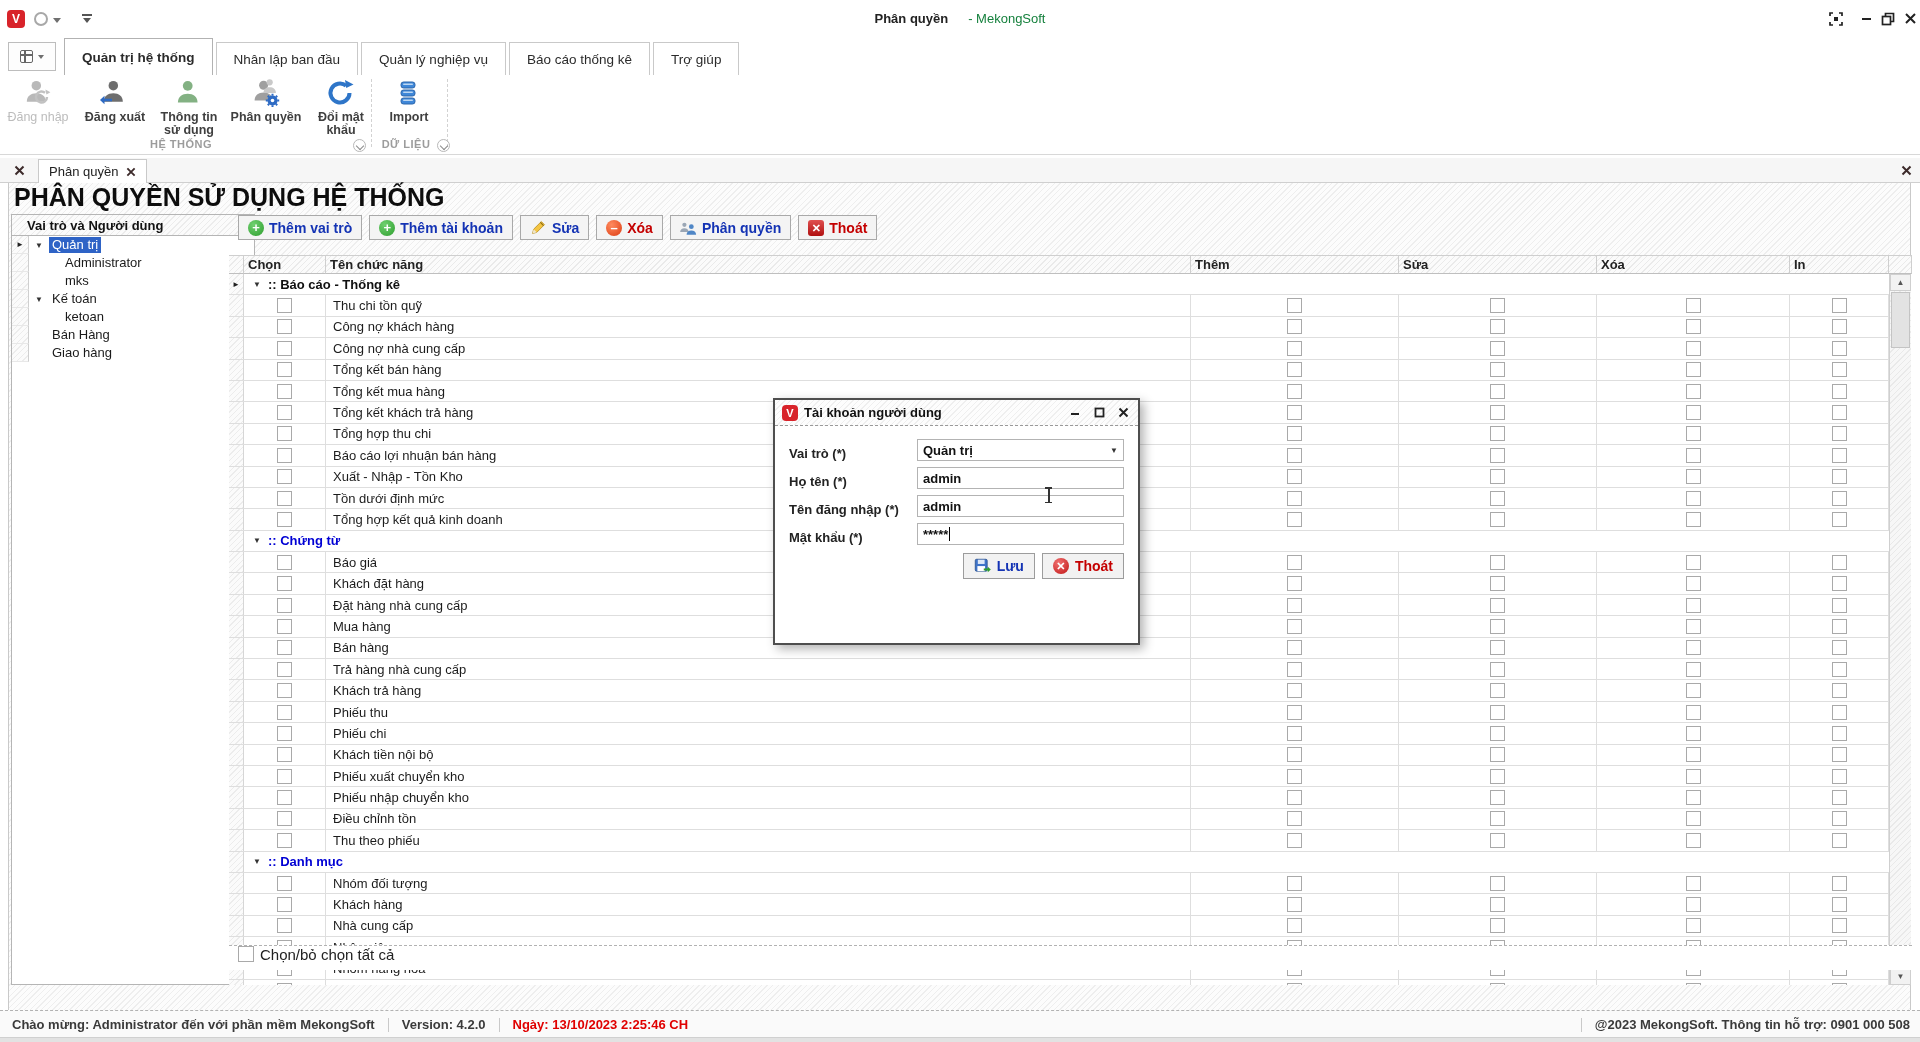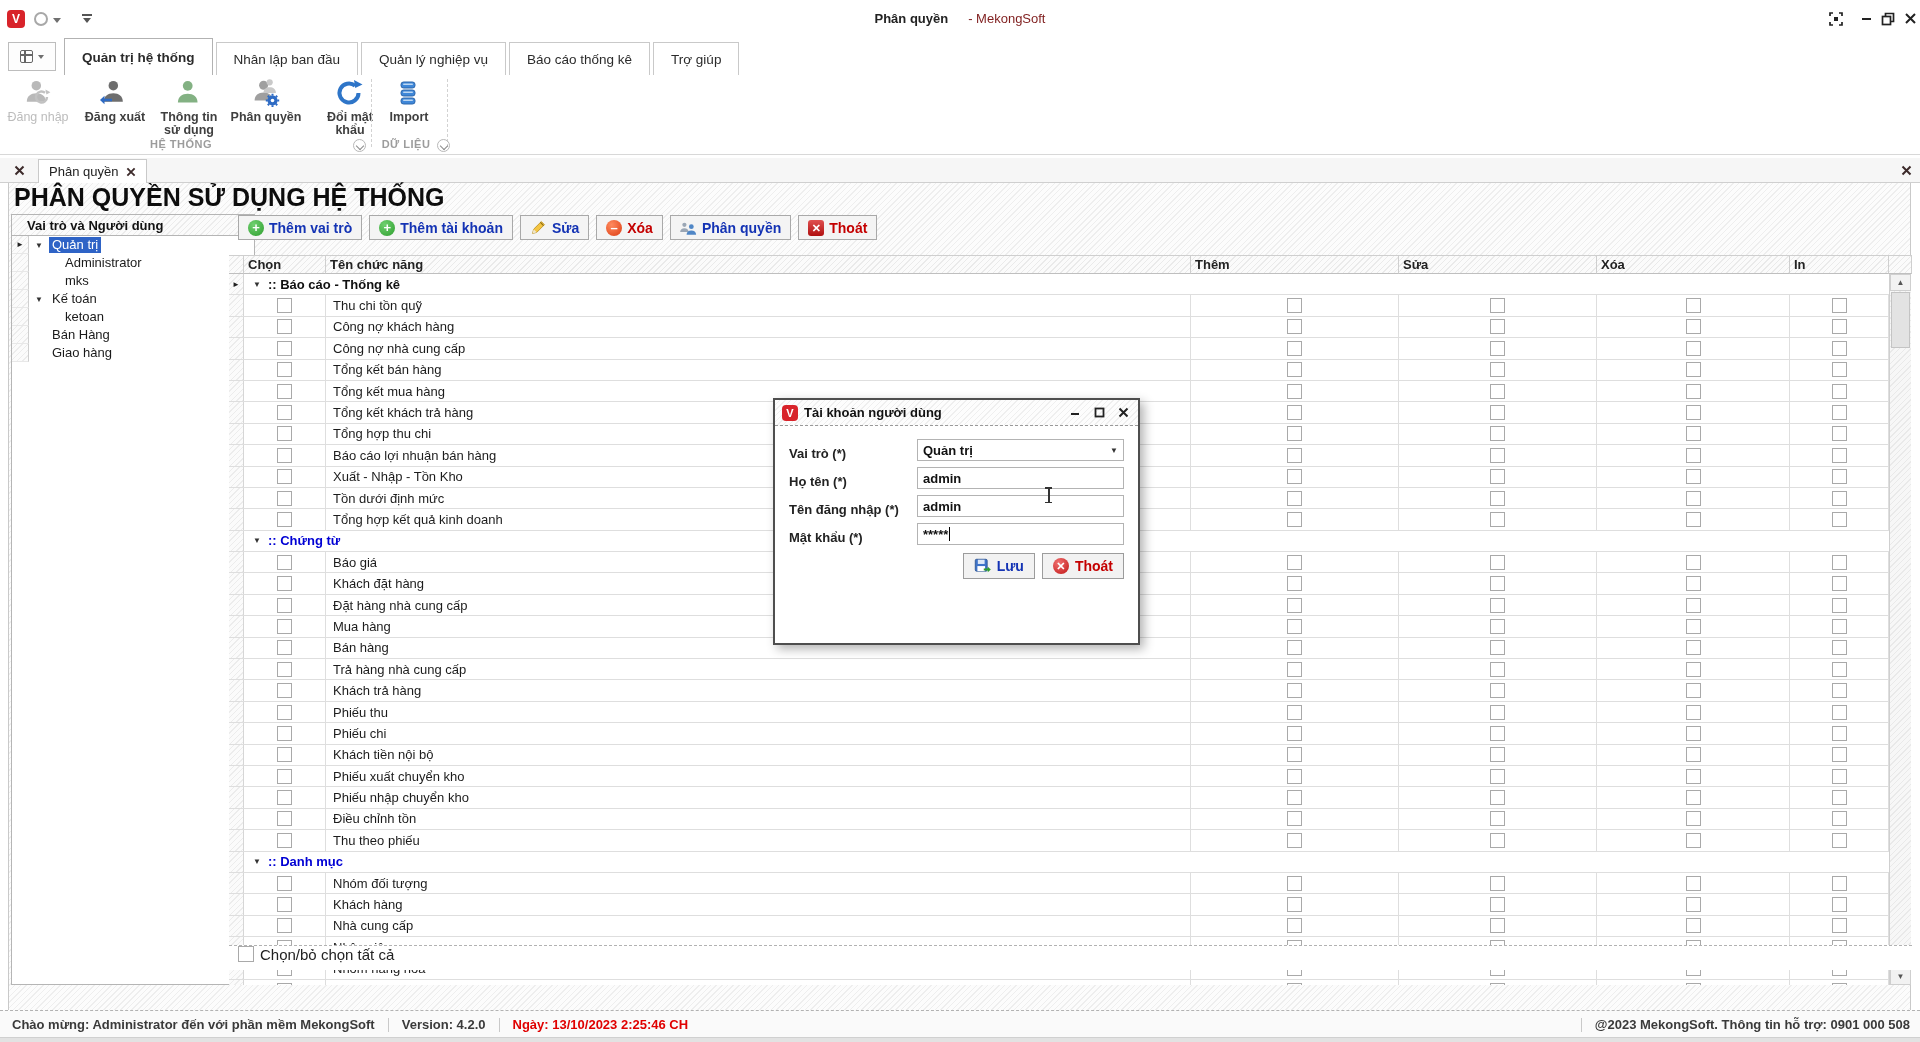--- a/index.html
+++ b/index.html
@@ -12,21 +12,21 @@
              border-radius:4px; color:#fff; font-weight:bold; font-size:12px; text-align:center; line-height:18px; }
   .qabtn { position:absolute; left:34px; top:12px; width:14px; height:14px; border:2px solid #a8a8a8; border-radius:50%; }
   .qacaret { position:absolute; left:53px; top:18px; width:0; height:0; border-left:4px solid transparent;
              border-right:4px solid transparent; border-top:5px solid #6f6f6f; }
   .pinbtn { position:absolute; left:82px; top:14px; width:10px; }
   .pinbtn .bar { height:2px; background:#555; margin-bottom:2px; }
   .pinbtn .tri { width:0; height:0; margin:0 auto; border-left:4px solid transparent; border-right:4px solid transparent; border-top:5px solid #555; }
   .wtitle { position:absolute; left:0; top:0; width:1920px; height:37px; display:flex; align-items:center;
             justify-content:center; font-size:13px; }
   .wtitle .t1 { font-weight:bold; color:#222; }
-  .wtitle .t2 { color:#7f1d1d; margin-left:20px; }
+  .wtitle .t2 { color:#15803d; margin-left:20px; }
   .wctrl { position:absolute; top:11px; width:16px; height:15px; display:flex; align-items:center; justify-content:center; }
 
   
   .tabrow { position:absolute; left:0; top:37px; width:1920px; height:38px; background:#fff; }
   .tabspecial { position:absolute; left:8px; top:5px; width:48px; height:29px; border:1px solid #bdbdbd;
                 background:#fdfdfd; display:flex; align-items:center; justify-content:center; gap:5px; }
   .minitable { width:13px; height:13px; border:1.5px solid #666; border-radius:2px; position:relative; }
   .minitable:before { content:""; position:absolute; left:3px; top:0; bottom:0; width:1.5px; background:#666; }
   .minitable:after { content:""; position:absolute; left:0; right:0; top:3px; height:1.5px; background:#666; }
   .smallcaret { width:0; height:0; border-left:3.5px solid transparent; border-right:3.5px solid transparent; border-top:4.5px solid #6f6f6f; }
@@ -263,21 +263,21 @@
             </g>
           <circle cx="21.5" cy="21.5" r="5" fill="#2e6bc4"></circle>
             <circle cx="21.5" cy="21.5" r="1.8" fill="#fff"></circle>
           <g stroke="#2e6bc4" stroke-width="2">
               <path d="M21.5 14.8v2M21.5 26.2v2M14.8 21.5h2M26.2 21.5h2M16.8 16.8l1.4 1.4M24.8 24.8l1.4 1.4M26.2 16.8l-1.4 1.4M18.2 24.8l-1.4 1.4"></path>
             </g>
           </svg>
         </span>
         <div class="rlb">Phân quyền</div>
       </div>
-      <div class="rbtn" style="left: 319px; width: 62px;">
+      <div class="rbtn" style="left: 310px; width: 62px;">
         <span class="ric">
           <svg width="30" height="28" viewBox="0 0 28 28">
           <path d="M23.5 14a9.5 9.5 0 1 1-3.4-7.3" fill="none" stroke="#2e75c8" stroke-width="4"></path>
           <polygon points="19,1 20.2,9 27.5,5.5" fill="#2e75c8"></polygon>
           </svg>
         </span>
         <div class="rlb">Đổi mật khẩu</div>
       </div>
       <div class="rbtn" style="left: 378px; width: 62px;">
         <span class="ric">

